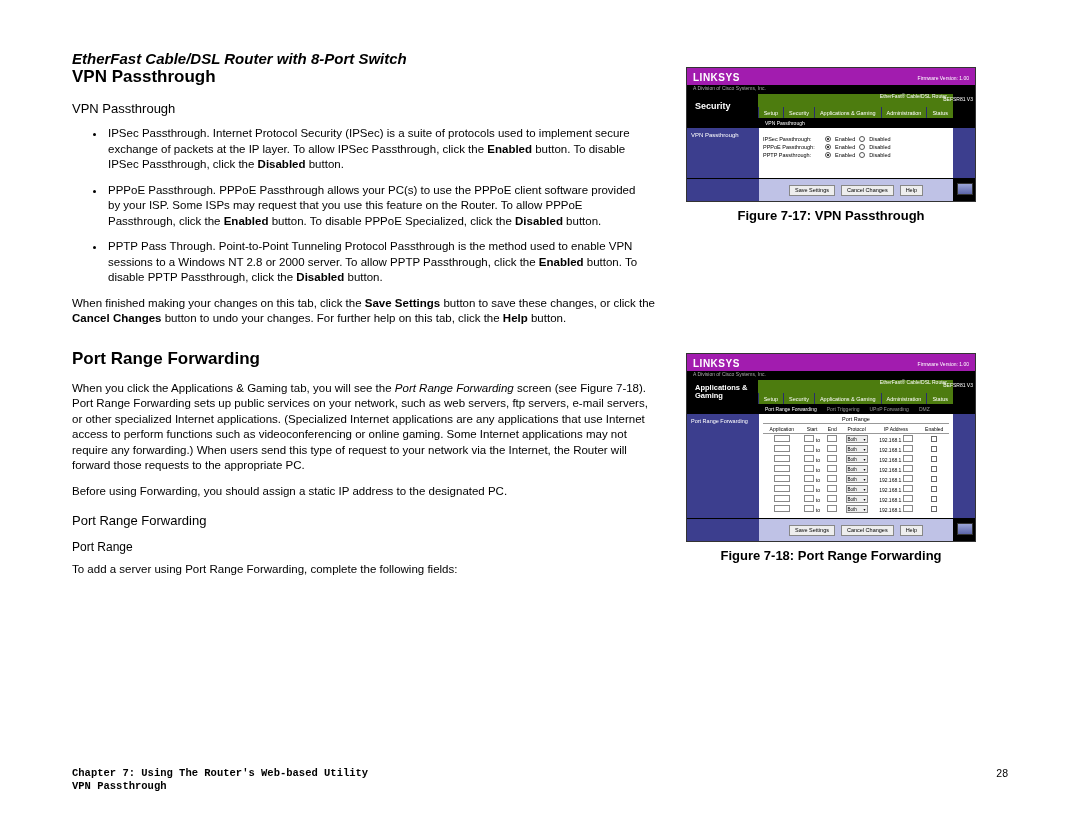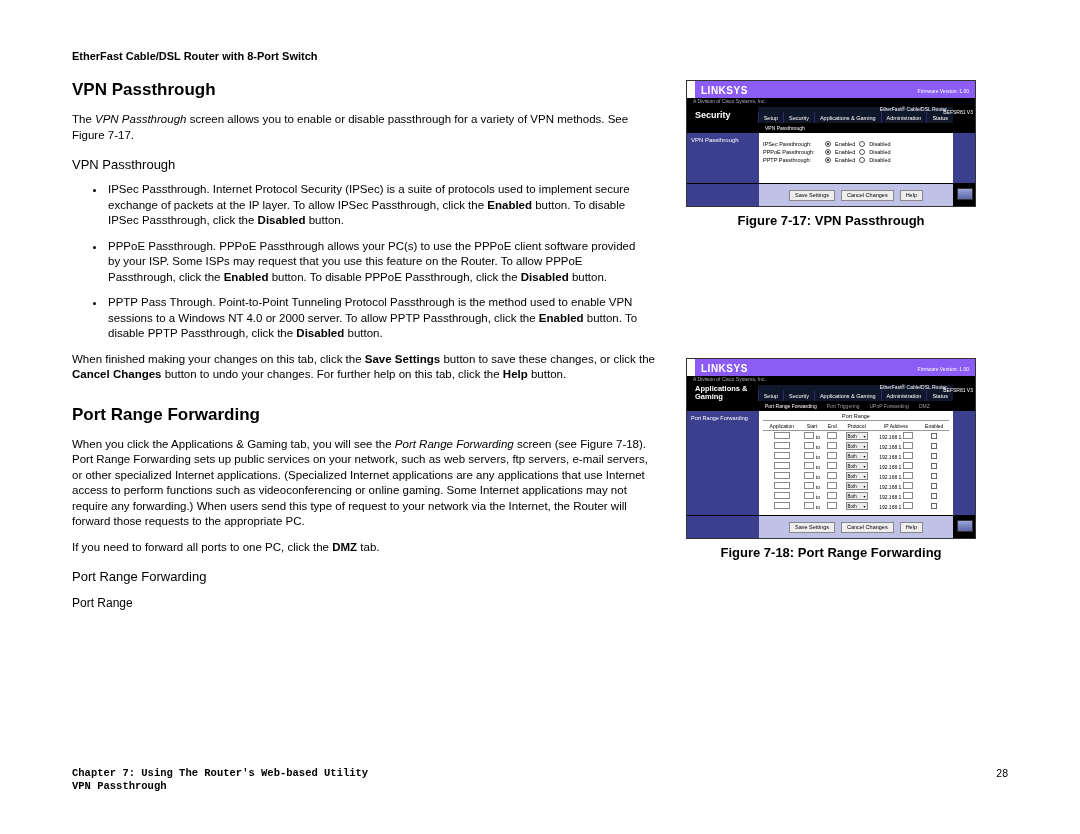--- a/index.html
+++ b/index.html
@@ -8,22 +8,22 @@
     font-size: 11.5px;
     color: #000;
     background: #fff;
     width: 1080px;
     height: 834px;
     position: relative;
     padding: 50px 72px 40px 72px;
   }
   .header-line {
     font-weight: bold;
-    font-size: 11px;
-    margin-bottom: 18px;
+    font-size: 15px;
+    font-style: italic;
   }
   .content-row {
     display: flex;
     gap: 28px;
   }
   .main-col { flex: 0 0 586px; }
   .side-col { flex: 0 0 290px; }
   h1 {
     font-size: 17px;
     font-weight: bold;
@@ -50,39 +50,38 @@
     margin-top: 6px;
   }
   .router-shot {
     border: 1px solid #333;
     background: #fff;
     width: 290px;
     font-size: 6px;
     color: #000;
   }
   .rs-top {
-    background: #8b5cf6;
+    background: #a21caf;
     color: #fff;
     padding: 4px 6px 2px 6px;
     display: flex;
     justify-content: space-between;
-    margin-left: 8px;
   }
   .rs-top .brand { font-weight: bold; font-size: 10px; letter-spacing: 0.5px; }
   .rs-top .fw { font-size: 5px; padding-top: 3px; }
   .rs-sub {
     background: #000;
     color: #aaa;
     padding: 0 6px 3px 6px;
     font-size: 5px;
   }
   .rs-bar {
-    background: #0f172a;
-    color: #fff;
-    height: 16px;
+    background: #4d7c0f;
+    color: #fff;
+    height: 24px;
     display: flex;
     align-items: stretch;
   }
   .rs-bar .sec-title {
     background: #000;
     color: #fff;
     font-weight: bold;
     font-size: 9px;
     padding: 4px 8px;
     width: 72px;
@@ -232,55 +231,51 @@
 </head>
 <body>
 
 <div class="header-line">EtherFast Cable/DSL Router with 8-Port Switch</div>
 
 <div class="content-row">
   <div class="main-col">
 
     <h1>VPN Passthrough</h1>
 
-    <p>
-      <span>The </span><em>VPN Passthrough</em><span> screen allows you to enable or disable passthrough for a variety of VPN methods. See Figure 7-17.</span>
-    </p>
 
     <h2 class="sub">VPN Passthrough</h2>
 
     <ul>
       <li>
         <span>IPSec Passthrough. Internet Protocol Security (IPSec) is a suite of protocols used to implement secure exchange of packets at the IP layer. To allow IPSec Passthrough, click the </span><strong>Enabled</strong><span> button. To disable IPSec Passthrough, click the </span><strong>Disabled</strong><span> button.</span>
       </li>
       <li>
-        <span>PPPoE Passthrough. PPPoE Passthrough allows your PC(s) to use the PPPoE client software provided by your ISP. Some ISPs may request that you use this feature on the Router. To allow PPPoE Passthrough, click the </span><strong>Enabled</strong><span> button. To disable PPPoE Passthrough, click the </span><strong>Disabled</strong><span> button.</span>
+        <span>PPPoE Passthrough. PPPoE Passthrough allows your PC(s) to use the PPPoE client software provided by your ISP. Some ISPs may request that you use this feature on the Router. To allow PPPoE Passthrough, click the </span><strong>Enabled</strong><span> button. To disable PPPoE Specialized, click the </span><strong>Disabled</strong><span> button.</span>
       </li>
       <li>
-        <span>PPTP Pass Through. Point-to-Point Tunneling Protocol Passthrough is the method used to enable VPN sessions to a Windows NT 4.0 or 2000 server. To allow PPTP Passthrough, click the </span><strong>Enabled</strong><span> button. To disable PPTP Passthrough, click the </span><strong>Disabled</strong><span> button.</span>
+        <span>PPTP Pass Through. Point-to-Point Tunneling Protocol Passthrough is the method used to enable VPN sessions to a Windows NT 2.8 or 2000 server. To allow PPTP Passthrough, click the </span><strong>Enabled</strong><span> button. To disable PPTP Passthrough, click the </span><strong>Disabled</strong><span> button.</span>
       </li>
     </ul>
 
     <p>
       <span>When finished making your changes on this tab, click the </span><strong>Save Settings</strong><span> button to save these changes, or click the </span><strong>Cancel Changes</strong><span> button to undo your changes. For further help on this tab, click the </span><strong>Help</strong><span> button.</span>
     </p>
 
     <h1 style="margin-top:22px">Port Range Forwarding</h1>
 
     <p>
       <span>When you click the Applications &amp; Gaming tab, you will see the </span><em>Port Range Forwarding</em><span> screen (see Figure 7-18). Port Range Forwarding sets up public services on your network, such as web servers, ftp servers, e-mail servers, or other specialized Internet applications. (Specialized Internet applications are any applications that use Internet access to perform functions such as videoconferencing or online gaming. Some Internet applications may not require any forwarding.) When users send this type of request to your network via the Internet, the Router will forward those requests to the appropriate PC.</span>
     </p>
 
-
-    <p>
-      <span>If you need to forward all ports to one PC, click the </span><strong>DMZ</strong><span> tab.</span>
-    </p>
+    <p>Before using Forwarding, you should assign a static IP address to the designated PC.</p>
+
 
     <h2 class="sub">Port Range Forwarding</h2>
     <h3 class="subsub">Port Range</h3>
+    <p>To add a server using Port Range Forwarding, complete the following fields:</p>
 
   </div>
 
   <div class="side-col">
 
     <div class="figure-block">
       <div class="router-shot">
         <div class="rs-top">
           <div>
             <div class="brand">LINKSYS</div>

